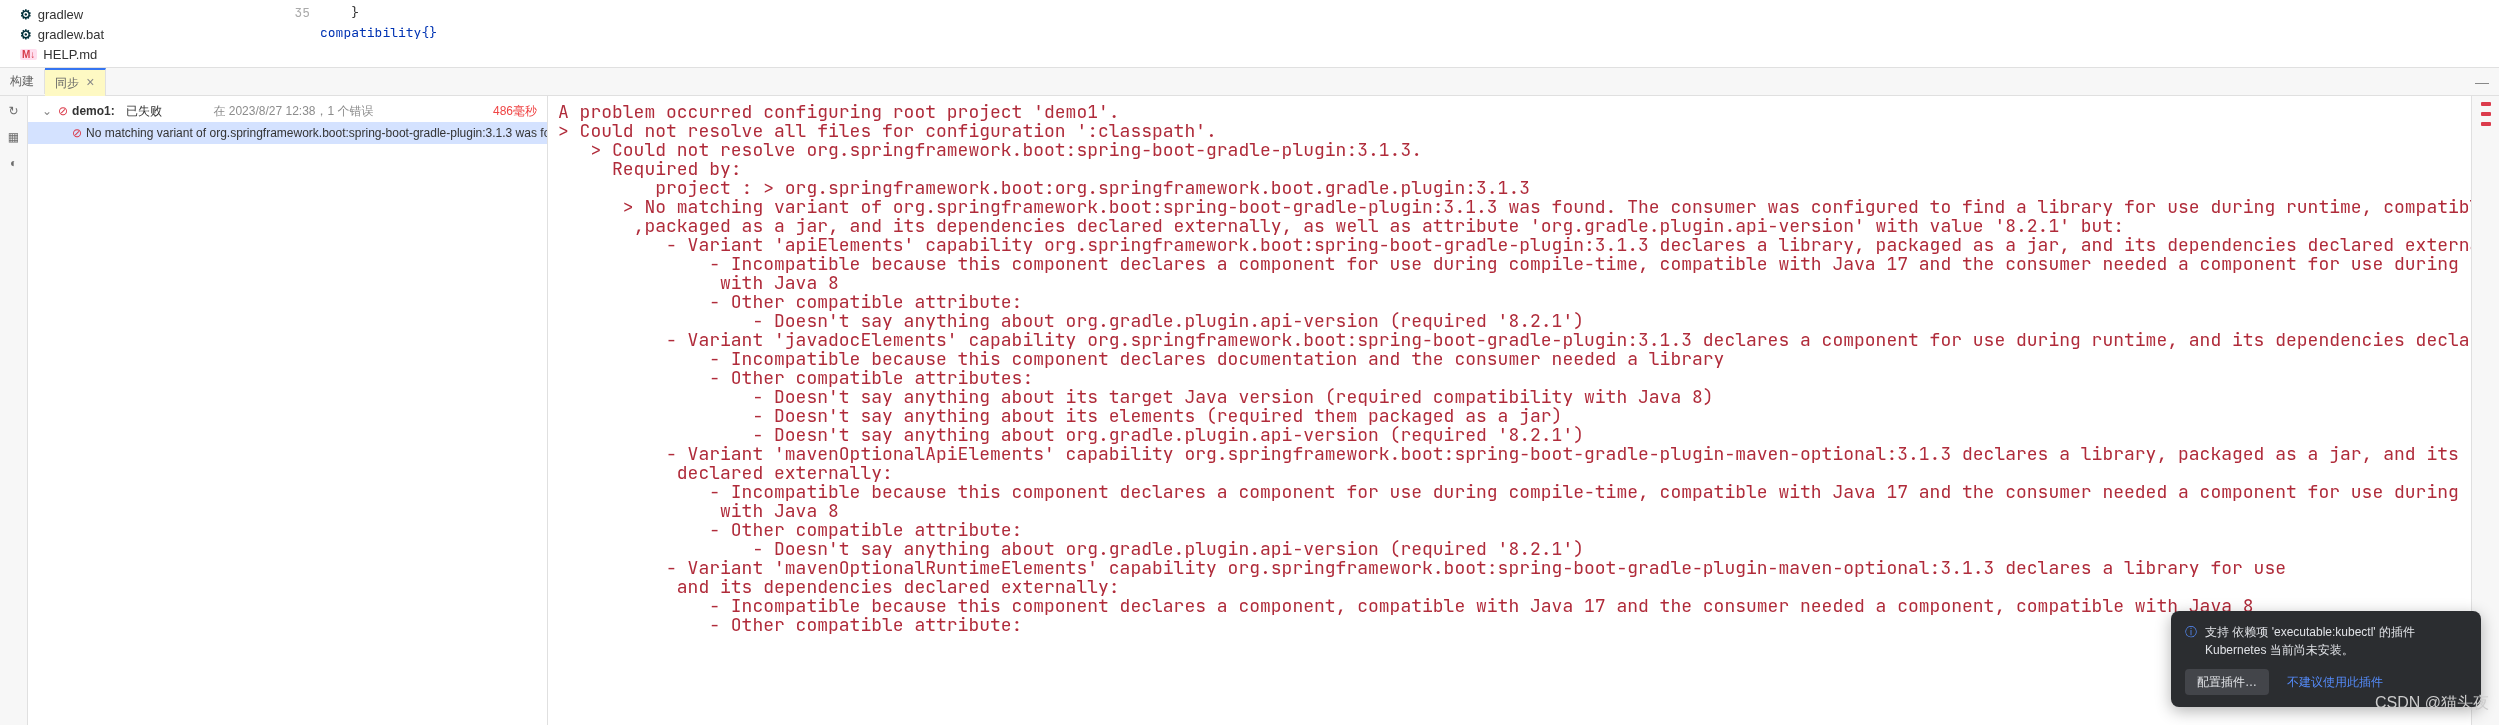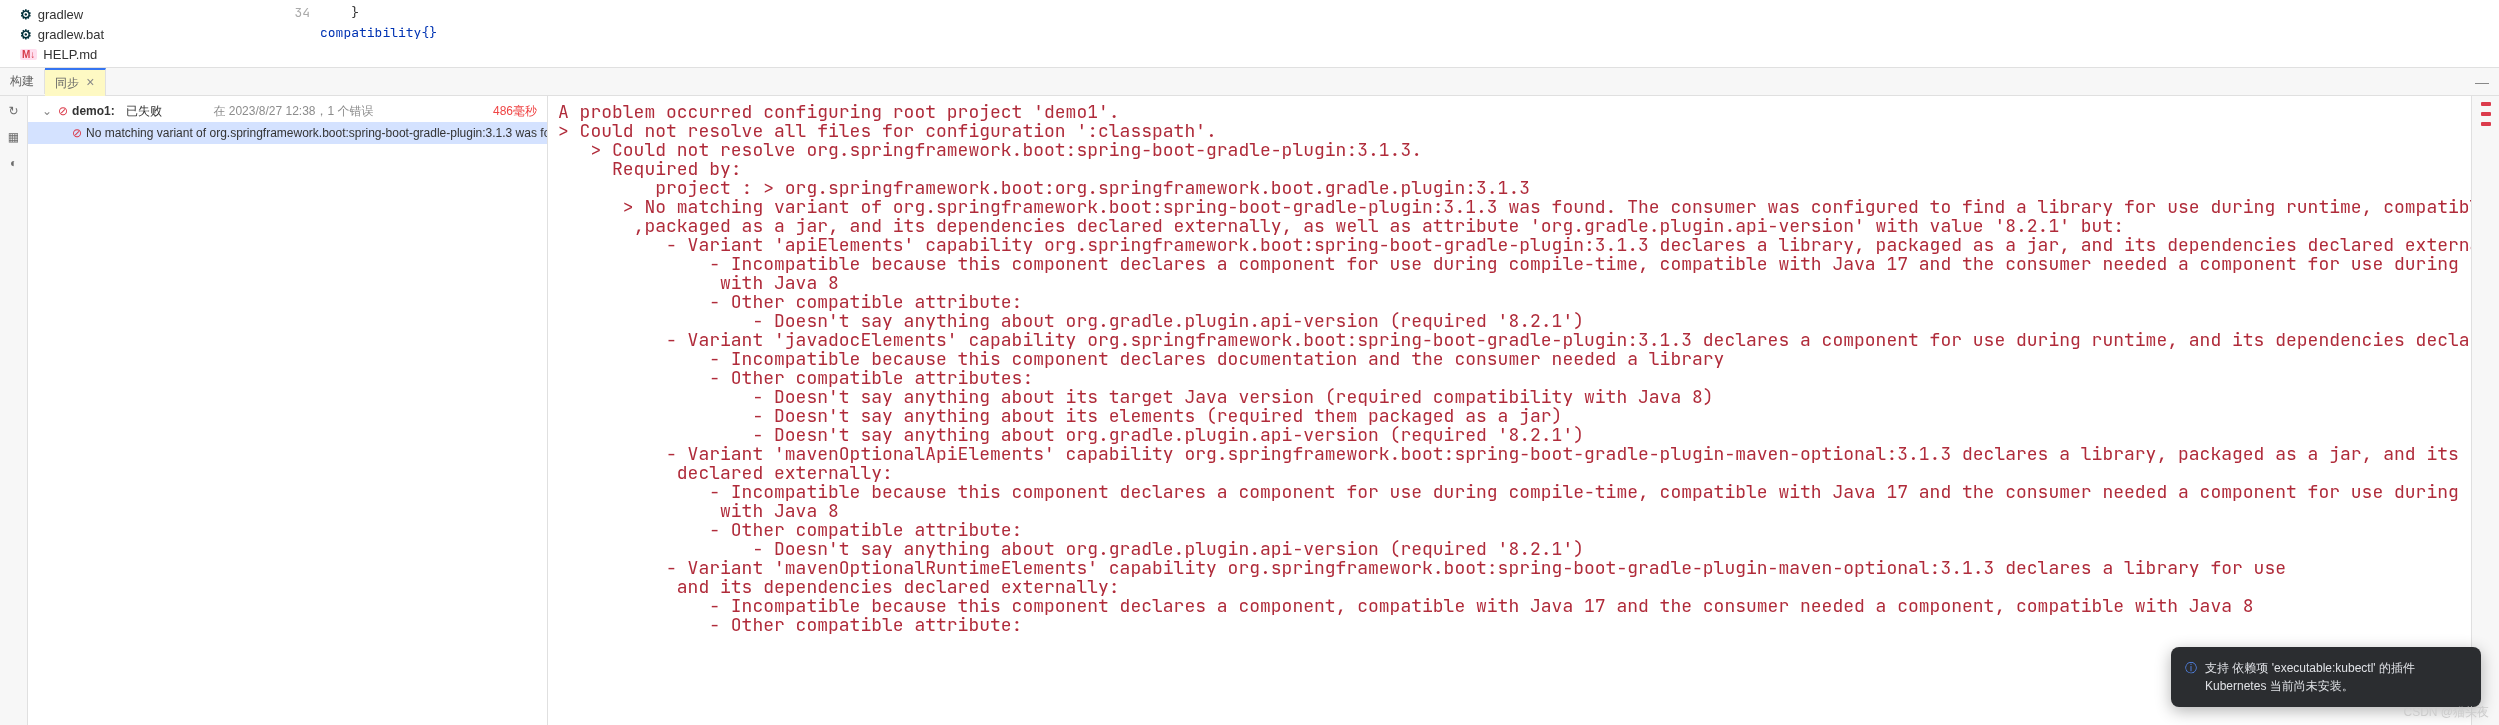--- a/index.html
+++ b/index.html
@@ -35,21 +35,21 @@
 .err-text { color:#b02b3a; }
 .right-rail { width:28px; background:#f7f7f7; border-left:1px solid #e0e0e0; display:flex; flex-direction:column; align-items:center; gap:6px; padding-top:6px; }
 .mark { width:10px; height:4px; background:#db3b4b; border-radius:1px; }
 .min-icon { color:#888; font-size:14px; cursor:pointer; }
 .notification { position:absolute; right:18px; bottom:18px; width:310px; background:#2b2d30; color:#dfe1e5; border-radius:8px; padding:12px 14px; font-size:12px; line-height:18px; box-shadow:0 4px 16px rgba(0,0,0,.3); }
 .notification .title-row { display:flex; gap:8px; }
 .notification .info-icon { color:#548af7; }
 .notification .actions { display:flex; gap:18px; margin-top:10px; align-items:center; }
 .notification .btn { background:#43454a; padding:4px 12px; border-radius:4px; cursor:pointer; }
 .notification .link { color:#548af7; cursor:pointer; }
-.watermark { position:absolute; right:10px; bottom:4px; color:#ccc; font-size:12px; }
+.watermark { position:absolute; right:10px; bottom:11px; color:#ccc; font-size:16px; }
 .close-x { color:#888; font-size:14px; cursor:pointer; margin-left:4px; }
 </style>
 </head>
 <body>
 
 <div class="root">
   <div class="top">
     <div class="file-tree">
       <div class="item">
         <span class="icon-gradle">⚙</span>
@@ -59,21 +59,21 @@
         <span class="icon-gradle">⚙</span>
         <span>gradlew.bat</span>
       </div>
       <div class="item">
         <span class="icon-md">M↓</span>
         <span>HELP.md</span>
       </div>
     </div>
     <div class="editor">
       <div class="line">
-          <span class="gutter">34</span>
+          <span class="gutter">35</span>
           <span class="code"><span>    </span><span class="op">}</span></span>
         </div>
       <div class="line">
           <span class="gutter"></span>
           <span class="code"><span class="kw">compatibility{}</span></span>
         </div>
     </div>
   </div>
 
   <div class="tabs">
@@ -145,15 +145,19 @@
       <div class="mark"></div>
     </div>
   </div>
 </div>
 
 <div class="notification">
   <div class="title-row">
     <span class="info-icon">ⓘ</span>
     <span>支持 依赖项 'executable:kubectl' 的插件 Kubernetes 当前尚未安装。</span>
   </div>
+  <div class="actions">
+    <span class="btn">配置插件…</span>
+    <span class="link">不建议使用此插件</span>
+  </div>
 </div>
 
 <div class="watermark">CSDN @猫头夜</div>
 
 </body></html>

